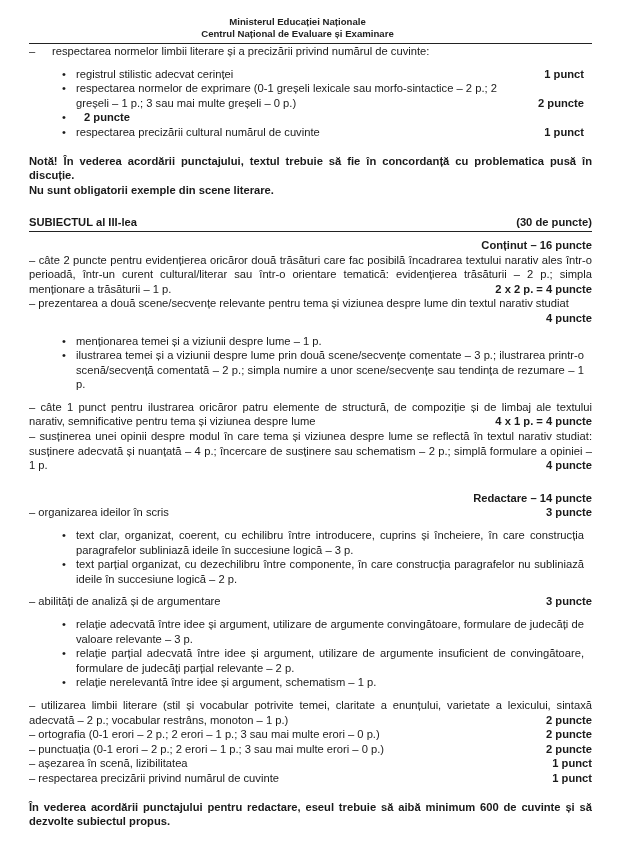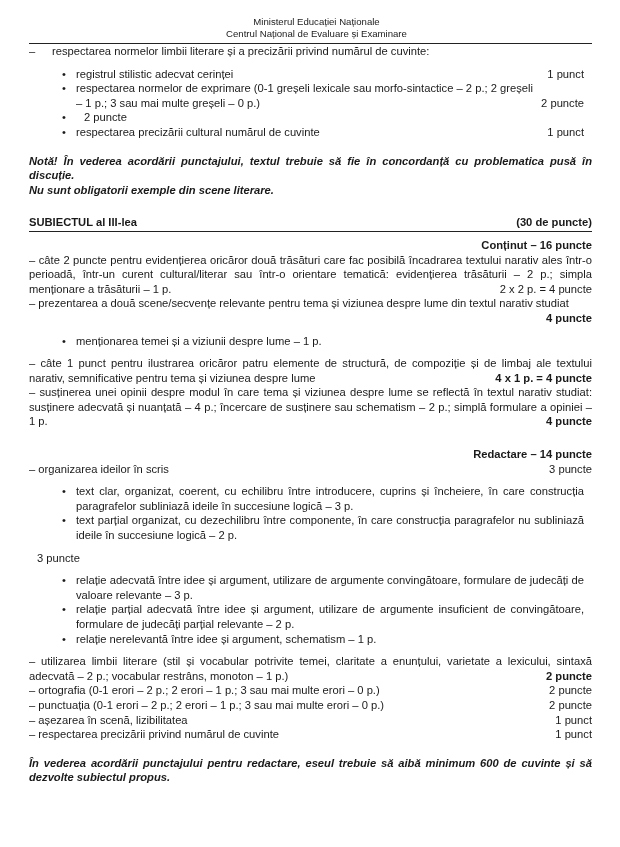--- a/index.html
+++ b/index.html
@@ -5,47 +5,47 @@
   html, body { margin: 0; padding: 0; background: #ffffff; }
   body {
     width: 620px; height: 847px; overflow: hidden;
     font-family: "Liberation Sans", sans-serif;
     color: #1a1a1a;
     font-size: 11.2px;
     line-height: 14.6px;
   }
   .page { position: relative; padding: 0 0 0 0; }
   .header {
-    position: absolute; left: 35px; top: 16px; width: 563px;
-    text-align: center; font-size: 9.6px; line-height: 12px; color: #222;
+    position: absolute; left: 16px; top: 16px; width: 563px;
+    text-align: center; font-size: 9.6px; line-height: 12px; color: #222; font-weight: bold;
   }
   .header-rule {
     position: absolute; left: 29px; top: 43px; width: 563px; height: 0;
     border-top: 1.2px solid #222;
   }
   .content { position: absolute; left: 29px; top: 44px; width: 563px; }
   .row { position: relative; display: flex; justify-content: space-between; }
-  .row .pts { font-weight: normal; white-space: nowrap; padding-left: 8px; align-self: flex-end; }
+  .row .pts { font-weight: bold; white-space: nowrap; padding-left: 8px; align-self: flex-end; }
   .justify { text-align: justify; }
   .dash-top { display: flex; }
   .dash-top .dash { width: 23px; flex: none; }
   .bullets { margin: 8px; padding: 0 0 0 23px; list-style: none; }
   .bullets li { position: relative; padding-left: 16px; }
   .bullets li::before {
     content: "•"; position: absolute; left: 2px; top: 0;
   }
   .bold { font-weight: bold; text-align: right; }
   .subject {
     display: flex; justify-content: space-between; font-weight: bold;
     border-bottom: 1.4px solid #222; padding-bottom: 1px;
   }
   .sp6 { height: 6px; }
   .sp14 { height: 14px; }
   .sp18 { height: 18px; }
-  .note { font-weight: bold; text-align: justify; font-style: italic; }
+  .note { font-weight: bold; text-align: justify; }
 </style>
 </head>
 <body>
 
 <div class="page">
 
   <div class="header">
     <div>Ministerul Educației Naționale</div>
     <div>Centrul Național de Evaluare și Examinare</div>
   </div>
@@ -102,20 +102,21 @@
       <div style="clear:both"></div>
     </div>
 
     <div class="justify">
       <span>– prezentarea a două scene/secvențe relevante pentru tema și viziunea despre lume din textul narativ studiat</span>
       <span class="bold" style="float:right">4 puncte</span>
       <div style="clear:both"></div>
     </div>
     <ul class="bullets">
       <li class="justify">menționarea temei și a viziunii despre lume – 1 p.</li>
+      <li class="justify">ilustrarea temei și a viziunii despre lume prin două scene/secvențe comentate – 3 p.; ilustrarea printr-o scenă/secvență comentată – 2 p.; simpla numire a unor scene/secvențe sau tendința de rezumare – 1 p.</li>
     </ul>
 
     <div class="justify">
       <span>– câte 1 punct pentru ilustrarea oricăror patru elemente de structură, de compoziție și de limbaj ale textului narativ, semnificative pentru tema și viziunea despre lume</span>
       <span class="bold" style="float:right">4 x 1 p. = 4 puncte</span>
       <div style="clear:both"></div>
     </div>
 
     <div class="justify">
       <span>– susținerea unei opinii despre modul în care tema și viziunea despre lume se reflectă în textul narativ studiat: susținere adecvată și nuanțată – 4 p.; încercare de susținere sau schematism – 2 p.; simplă formulare a opiniei – 1 p.</span>
@@ -130,20 +131,21 @@
     <div class="row">
       <span>– organizarea ideilor în scris</span>
       <span class="pts">3 puncte</span>
     </div>
     <ul class="bullets">
       <li class="justify">text clar, organizat, coerent, cu echilibru între introducere, cuprins și încheiere, în care construcția paragrafelor subliniază ideile în succesiune logică – 3 p.</li>
       <li class="justify">text parțial organizat, cu dezechilibru între componente, în care construcția paragrafelor nu subliniază ideile în succesiune logică – 2 p.</li>
     </ul>
 
     <div class="row">
+      <span>– abilități de analiză și de argumentare</span>
       <span class="pts">3 puncte</span>
     </div>
     <ul class="bullets">
       <li class="justify">relație adecvată între idee și argument, utilizare de argumente convingătoare, formulare de judecăți de valoare relevante – 3 p.</li>
       <li class="justify">relație parțial adecvată între idee și argument, utilizare de argumente insuficient de convingătoare, formulare de judecăți parțial relevante – 2 p.</li>
       <li class="justify">relație nerelevantă între idee și argument, schematism – 1 p.</li>
     </ul>
 
     <div class="justify">
       <span>– utilizarea limbii literare (stil și vocabular potrivite temei, claritate a enunțului, varietate a lexicului, sintaxă adecvată – 2 p.; vocabular restrâns, monoton – 1 p.)</span>

